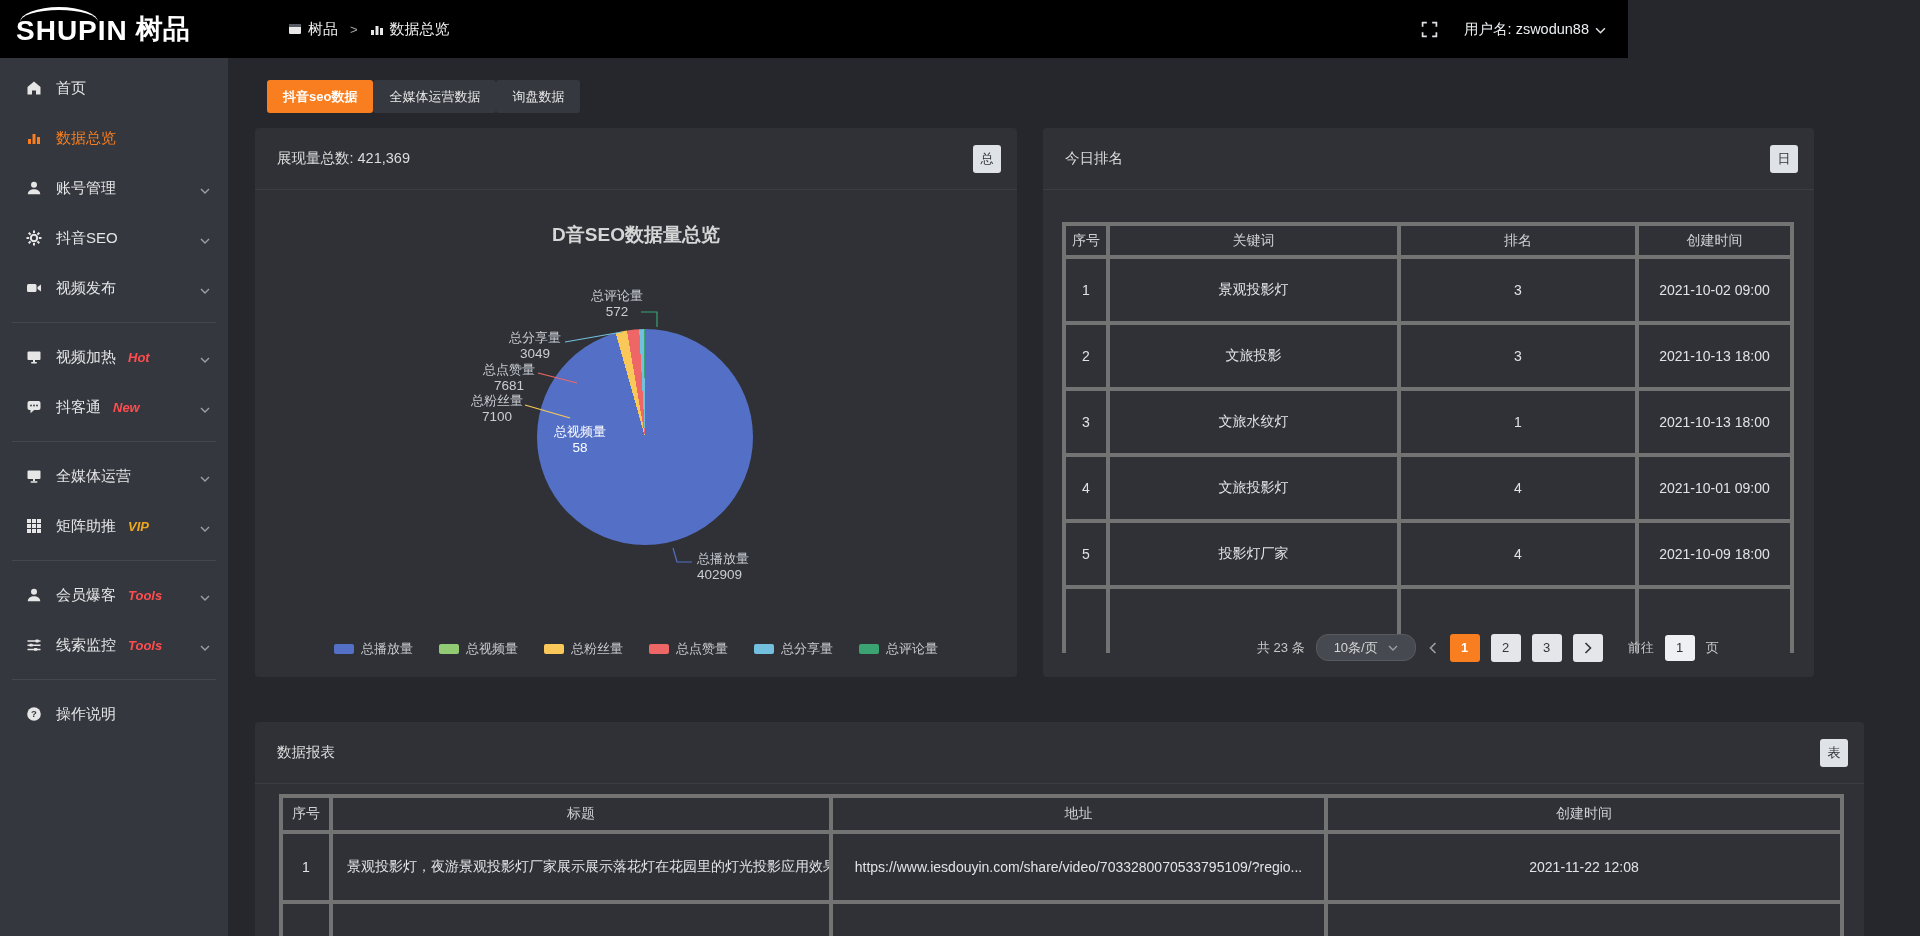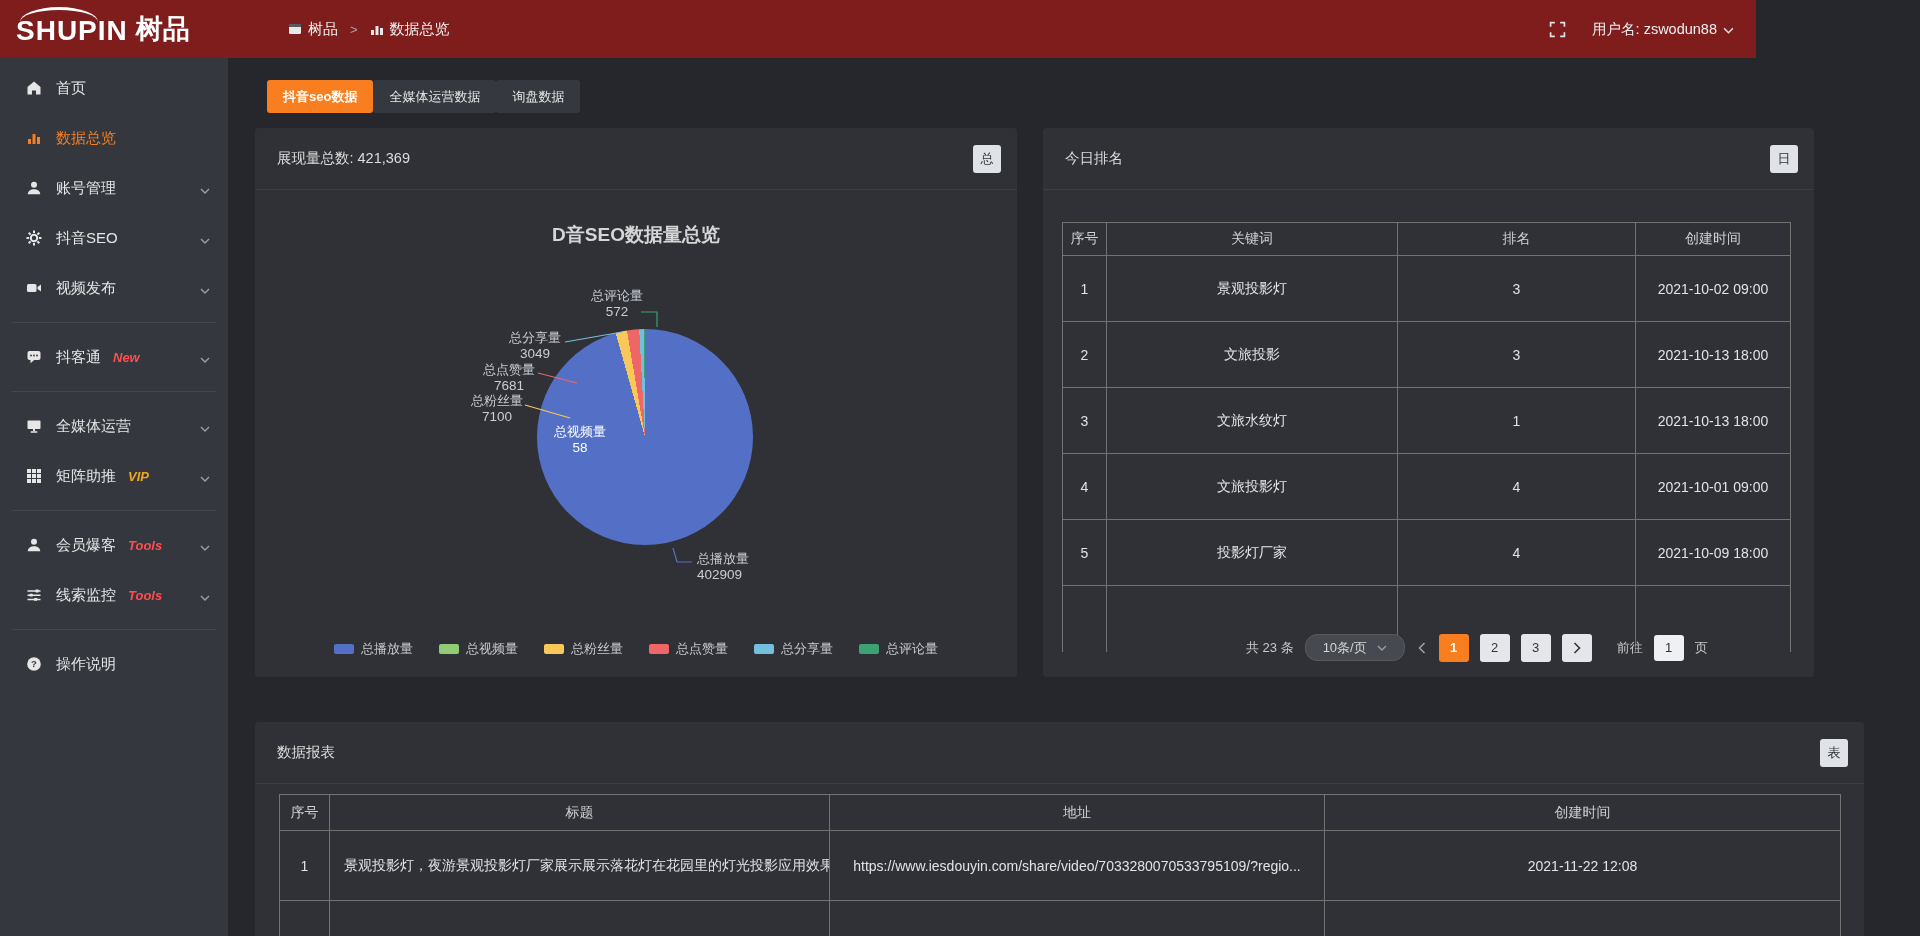--- a/index.html
+++ b/index.html
@@ -1,22 +1,22 @@
 <!DOCTYPE html>
 <html><head>
 <meta charset="utf-8">
 <style>
   * { margin:0; padding:0; box-sizing:border-box; }
   html,body { width:1920px; height:936px; overflow:hidden; background:#25272c;
     font-family:"Liberation Sans", sans-serif; color:#dcdee1; }
   #app { position:relative; width:1920px; height:936px; }
 
   
-  .header { position:absolute; left:0; top:0; width:1756px; height:58px;
-    background:#7f1d1d; display:flex; align-items:center; z-index:20; }
+  .header { position:absolute; left:0; top:0; width:1628px; height:58px;
+    background:#000000; display:flex; align-items:center; z-index:20; }
   .logo-wrap { width:228px; padding-left:16px; display:flex; align-items:flex-end; }
   .logo-mark { position:relative; font-size:28px; font-weight:800; letter-spacing:1px; color:#fff; }
   .logo-mark::before { content:""; position:absolute; left:4px; right:30px; top:-8px; height:12px;
     border-top:3px solid #fff; border-radius:50% 50% 0 0 / 100% 100% 0 0; }
   .logo-cn { font-size:27px; font-weight:700; color:#fff; margin-left:8px; }
   .crumb { display:flex; align-items:center; margin-left:60px; font-size:15px; color:#f0f0f0; }
   .crumb .ic { display:inline-flex; margin-right:6px; }
   .crumb-sep { color:#a7a7a7; margin:0 12px; font-size:13px; }
   .hdr-right { margin-left:auto; display:flex; align-items:center; margin-right:22px; }
   .fs-icon { display:inline-flex; margin-right:26px; cursor:pointer; }
@@ -62,36 +62,36 @@
   .pl .v { font-size:13.5px; }
   .pl.inpie { color:#ffffff; }
   .pl.left-al { text-align:left; }
   .legend { position:absolute; left:0; top:450px; width:100%; display:flex;
     justify-content:center; align-items:center; gap:26px; }
   .lg-item { display:flex; align-items:center; gap:7px; font-size:13px; color:#c9cbce; cursor:pointer; }
   .chip { width:20px; height:10px; border-radius:2px; }
 
   
   table.grid { border-collapse:collapse; table-layout:fixed; }
-  table.grid th, table.grid td { border:1px solid #737373; text-align:center;
+  table.grid th, table.grid td { border:4px solid #737373; text-align:center;
     font-size:14px; font-weight:500; color:#e2e3e5; overflow:hidden; white-space:nowrap;margin-top:28px; }
   table.grid th { color:#cfd0d2; }
   #rank-table { position:absolute; left:19px; top:94px; width:728px; }
   #rank-table th { height:33px; }
   #rank-table td { height:66px; }
   tr.stub td { height:15px; border-bottom:none; }
   #report-table { position:absolute; left:24px; top:72px; width:1561px; }
   #report-table th { height:36px; }
   #report-table td { height:70px; }
   tr.stub2 td { height:46px; border-bottom:none; }
   .cell-title { text-align:left !important; padding:0 14px; }
   .link { color:#ff6336; cursor:pointer; }
 
   
-  .pager { position:absolute; left:203px; top:505px; height:29px; display:flex;
+  .pager { position:absolute; left:214px; top:505px; height:29px; display:flex;
     align-items:center; gap:11px; font-size:13px; color:#c8c8c8; }
   .pg-select { width:100px; height:27px; background:#46494f; border:1px solid #56595f;
     border-radius:12px; display:flex; align-items:center; justify-content:center; gap:10px;
     color:#d5d5d5; cursor:pointer; }
   .pg-arrow { color:#9aa0a6; display:flex; align-items:center; cursor:pointer; padding:0 2px; }
   .pg-btn { width:30px; height:28px; border-radius:3px; background:#e4e6e9; color:#33363b;
     display:flex; align-items:center; justify-content:center; font-size:13px; cursor:pointer; }
   .pg-btn.active { background:#f87e20; color:#fff; font-weight:700; }
   .pg-input { width:30px; height:26px; border-radius:3px; background:#eef0f3; color:#2e3135;
     display:flex; align-items:center; justify-content:center; font-size:13px; cursor:text; }
@@ -193,20 +193,34 @@
             <rect x="1" y="4" width="9.5" height="8" rx="1.5"></rect>
             <path d="M11.5 7l3.5-2.5v7L11.5 9z"></path>
           </svg>
         </span>
       <span>视频发布</span>
       <span class="chev"><svg width="10" height="6" viewBox="0 0 10 6" fill="none" stroke="#9aa0a6" stroke-width="1.4">
             <polyline points="1,1 5,5 9,1"></polyline>
           </svg></span>
     </div>
     <div class="s-div"></div>
+    <div class="s-item">
+      <span class="ic">
+          <svg width="16" height="16" viewBox="0 0 16 16" fill="#e6e6e6">
+            <rect x="1.5" y="2.5" width="13" height="8.5" rx="1"></rect>
+            <rect x="7" y="11" width="2" height="2"></rect>
+            <rect x="5" y="13" width="6" height="1.6" rx=".8"></rect>
+          </svg>
+        </span>
+      <span>视频加热</span>
+      <span class="badge" style="color: rgb(255, 77, 79);">Hot</span>
+      <span class="chev"><svg width="10" height="6" viewBox="0 0 10 6" fill="none" stroke="#9aa0a6" stroke-width="1.4">
+            <polyline points="1,1 5,5 9,1"></polyline>
+          </svg></span>
+    </div>
     <div class="s-item">
       <span class="ic">
           <svg width="16" height="16" viewBox="0 0 16 16">
             <rect x="1.5" y="2" width="13" height="9" rx="2" fill="#e6e6e6"></rect>
             <path d="M4.5 11v3.2L8.2 11z" fill="#e6e6e6"></path>
             <circle cx="5" cy="6.5" r=".9" fill="#34373d"></circle>
             <circle cx="8" cy="6.5" r=".9" fill="#34373d"></circle>
             <circle cx="11" cy="6.5" r=".9" fill="#34373d"></circle>
           </svg>
         </span>

